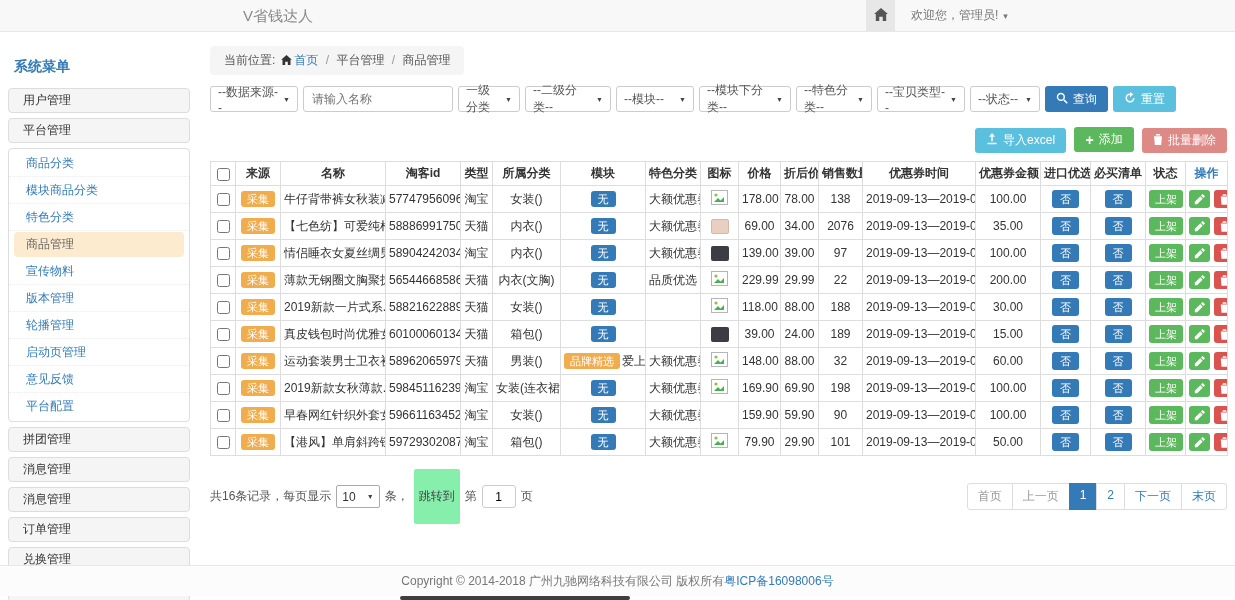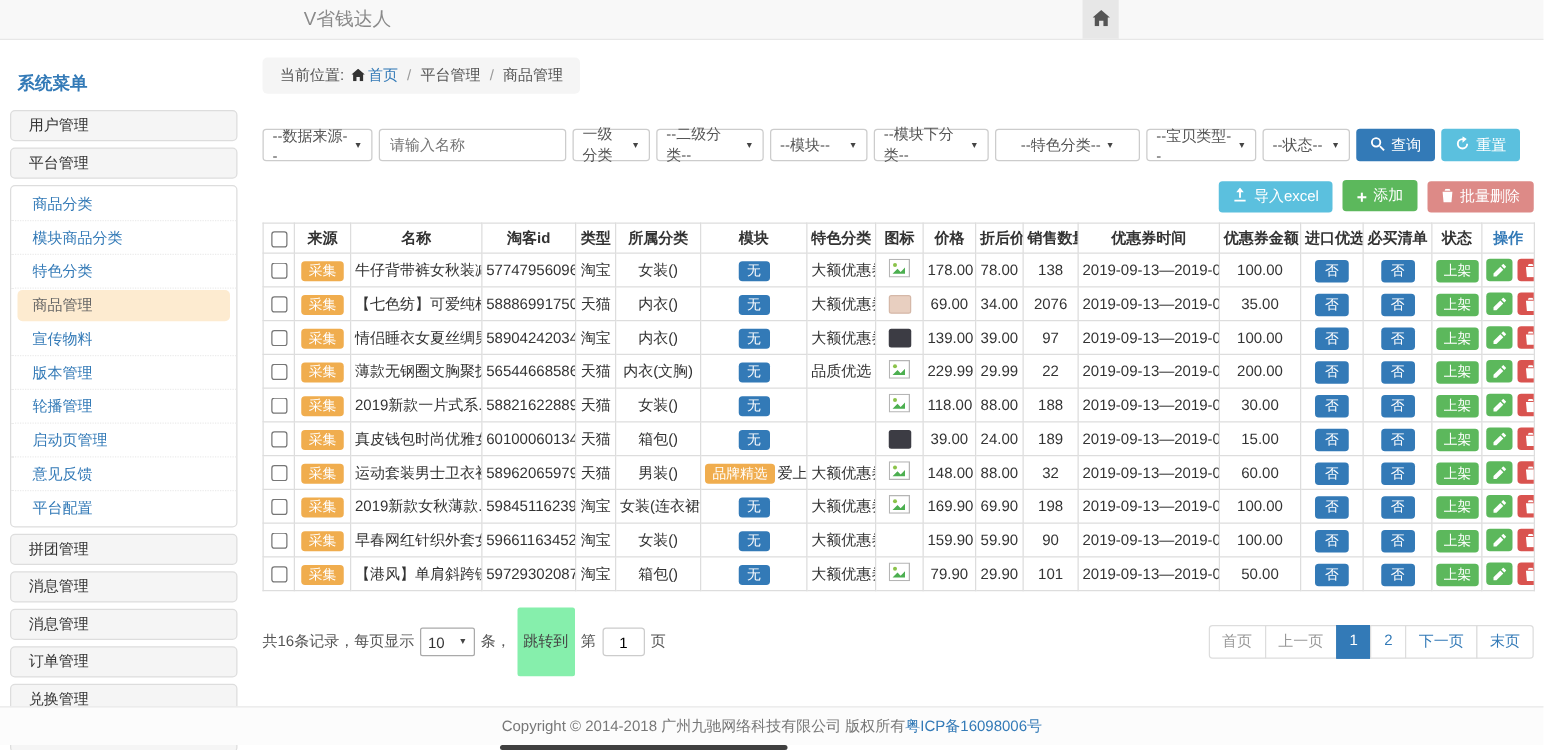--- a/index.html
+++ b/index.html
@@ -27,21 +27,21 @@
   .sub-item.active { background:var(--active-menu-bg,#fdebd0); border-radius:4px; margin:1px 5px;
                      padding-left:12px; color:#666; border-bottom:none; height:25px; line-height:25px; }
 
   
   .main { position:absolute; left:210px; top:46px; width:1017px; }
   .breadcrumb { display:inline-block; background:#f5f5f5; border-radius:4px; padding:6px 14px; color:#555; }
   .breadcrumb a { color:var(--primary,#337ab7); text-decoration:none; cursor:pointer; }
   .breadcrumb .sep { color:#999; padding:0 4px; }
   .breadcrumb .house { position:relative; top:1px; margin:0 2px 0 6px; }
 
-  .filters { margin-top:28px; display:flex; gap:5px; align-items:center; }
+  .filters { margin-top:11px; display:flex; gap:5px; align-items:center; }
   .fselect { height:26px; border:1px solid #ccc; border-radius:3px; background:#fff; display:flex;
              align-items:center; justify-content:space-between; padding:0 7px; color:#555; cursor:pointer; flex:none; }
   .sel-caret { font-size:7px; color:#444; margin-left:4px; }
   .finput { height:26px; border:1px solid #ccc; border-radius:3px; padding:0 8px; font-size:12px; color:#555; flex:none;
             font-family:"Liberation Sans","DejaVu Sans",sans-serif; }
   .btn { height:26px; border:none; border-radius:3px; color:#fff; font-size:12px; display:inline-flex;
          align-items:center; gap:5px; padding:0 11px; cursor:pointer; flex:none;
          font-family:"Liberation Sans","DejaVu Sans",sans-serif; }
   .btn-search { background:var(--primary,#337ab7); }
   .btn-reset  { background:var(--info,#5bc0de); }
@@ -105,20 +105,24 @@
 
   <header class="navbar">
     <div class="brand">V省钱达人</div>
     <div class="nav-right">
       <div class="nav-home">
         <span>
           <svg width="14" height="13" viewBox="0 0 16 15">
               <path d="M8 0L0 7h2v8h4v-5h4v5h4V7h2z" fill="#555"></path>
             </svg>
         </span>
+      </div>
+      <div class="nav-user">
+        <span>欢迎您，管理员!</span>
+        <span class="ucaret">▾</span>
       </div>
     </div>
   </header>
 
   <aside class="sidebar">
     <div class="side-title">系统菜单</div>
     <div id="side-top">
         <div class="side-box">用户管理</div>
         <div class="side-box">平台管理</div>
       </div>
@@ -172,21 +176,21 @@
           <span class="sel-caret">▼</span>
         </div>
         <div class="fselect" style="width: 78px;">
           <span>--模块--</span>
           <span class="sel-caret">▼</span>
         </div>
         <div class="fselect" style="width: 92px;">
           <span>--模块下分类--</span>
           <span class="sel-caret">▼</span>
         </div>
-        <div class="fselect" style="width: 116px; justify-content: center;">
+        <div class="fselect" style="width: 76px;">
           <span>--特色分类--</span>
           <span class="sel-caret">▼</span>
         </div>
         <div class="fselect" style="width: 88px;">
           <span>--宝贝类型--</span>
           <span class="sel-caret">▼</span>
         </div>
         <div class="fselect" style="width: 70px;">
           <span>--状态--</span>
           <span class="sel-caret">▼</span>

